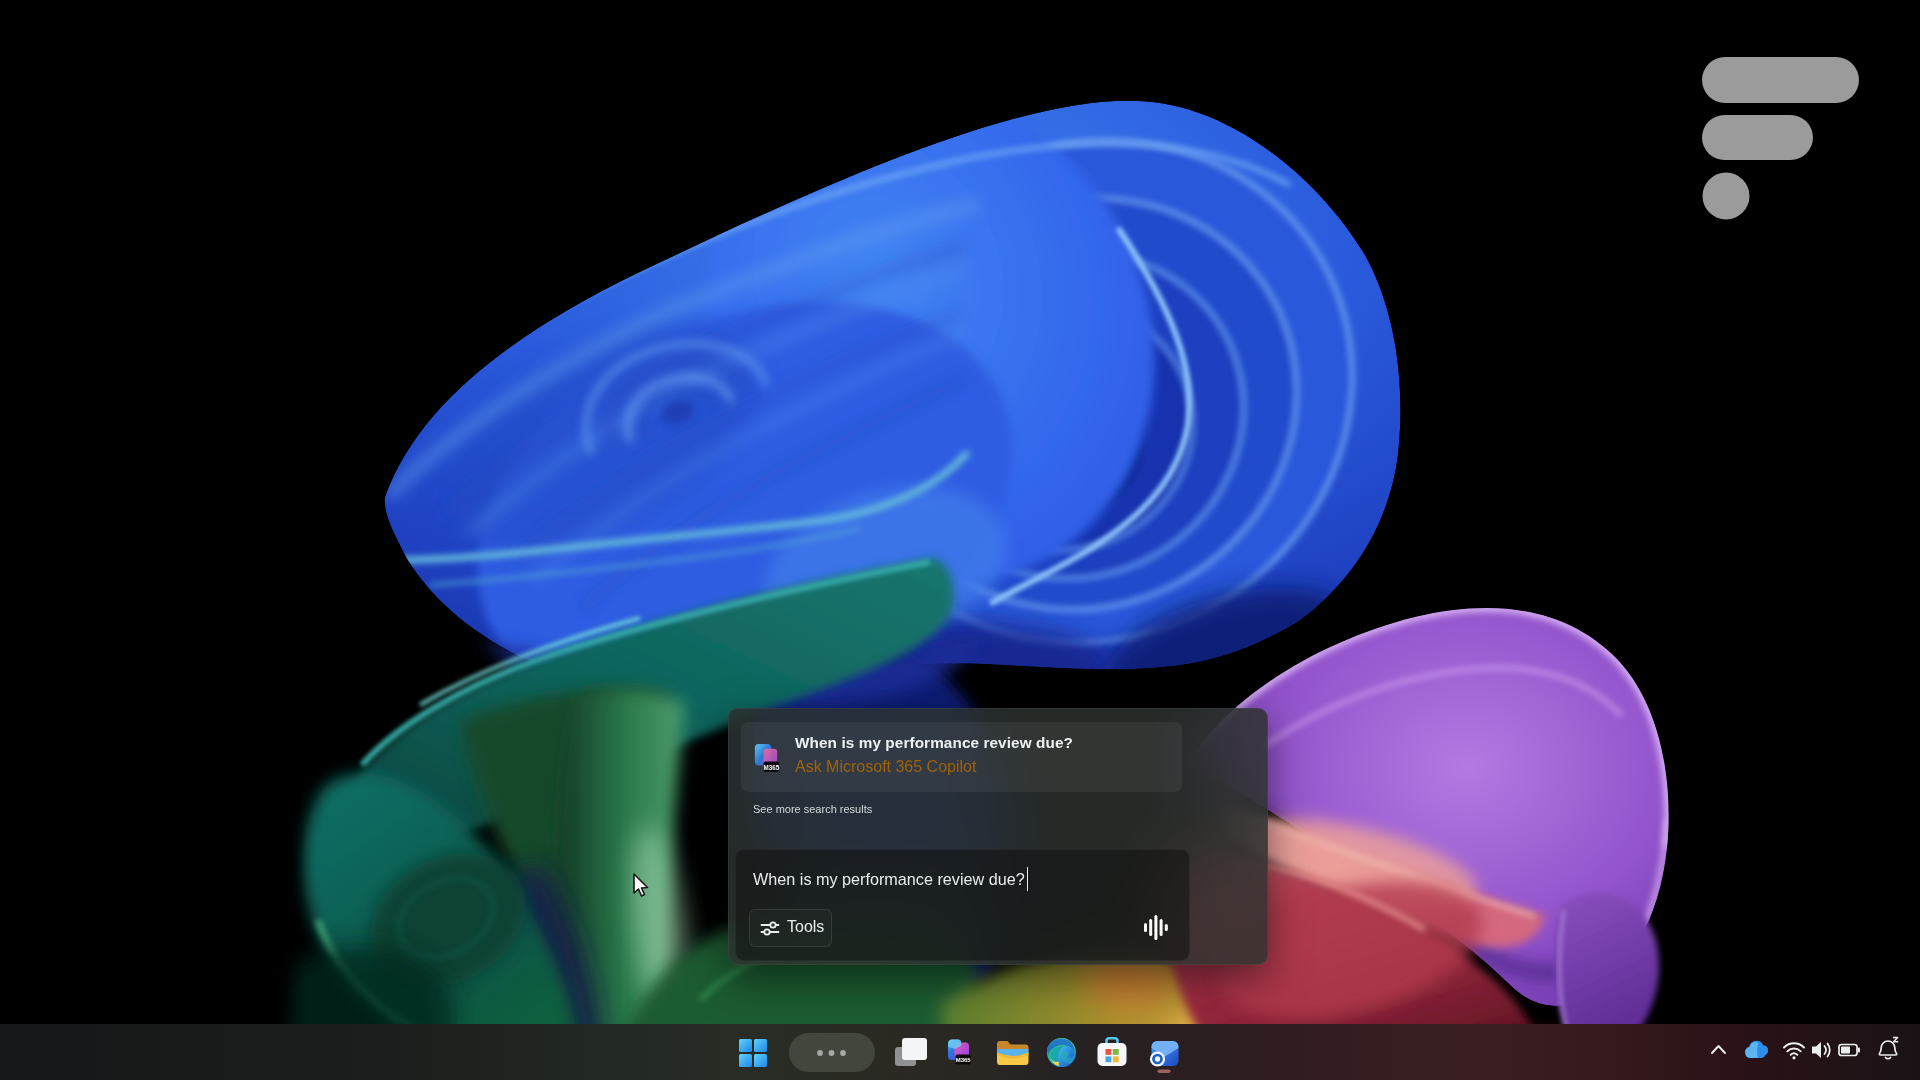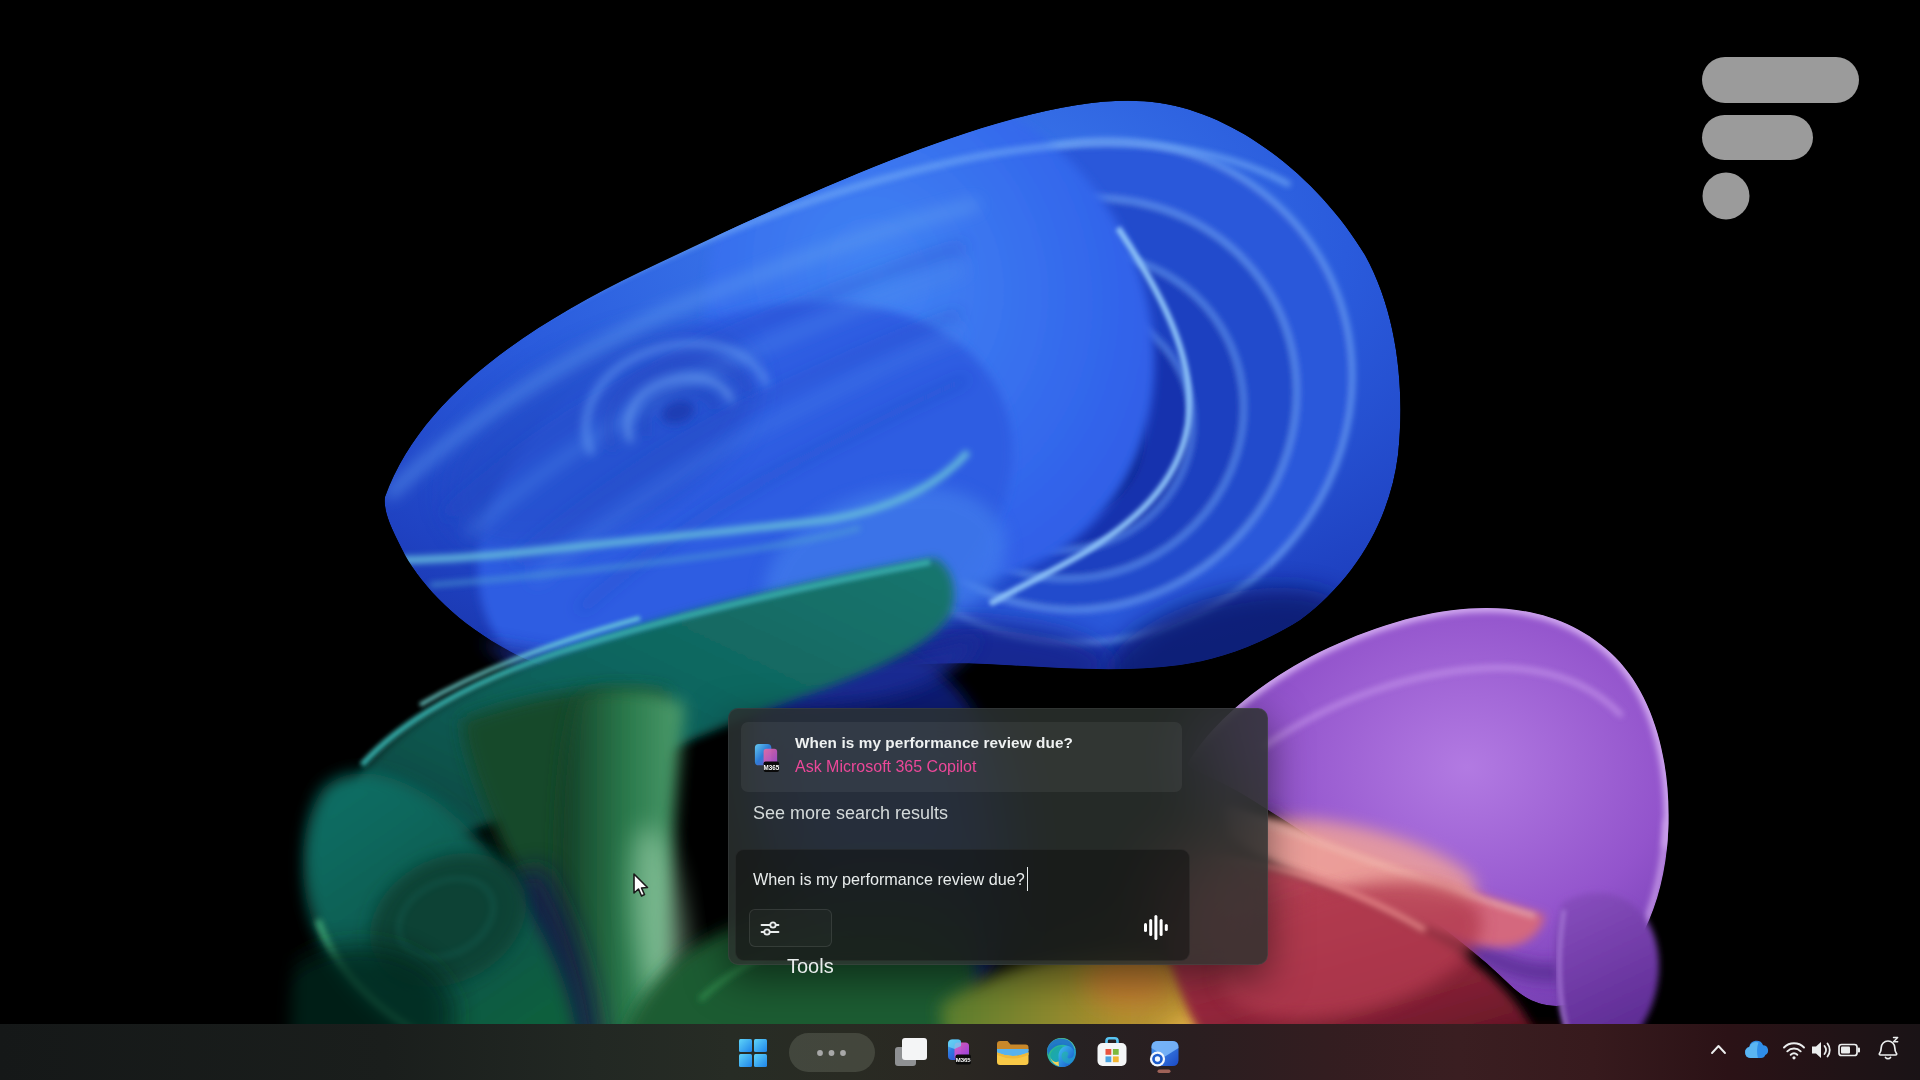--- a/index.html
+++ b/index.html
@@ -8,29 +8,29 @@
   #wall{position:absolute;left:0;top:0;}
   
   #popup{position:absolute;left:728px;top:708px;width:540px;height:257px;
     background:rgba(44,50,47,0.84);backdrop-filter:blur(34px) saturate(1.1);
     border-radius:10px;border:1px solid rgba(255,255,255,0.05);box-sizing:border-box;
     box-shadow:0 14px 40px rgba(0,0,0,0.5);}
   #suggest{position:absolute;left:12px;top:13px;width:441px;height:70px;
     background:rgba(255,255,255,0.06);border-radius:7px;}
   #sugicon{position:absolute;left:11px;top:20px;width:29px;height:32px;}
   #sugtitle{position:absolute;left:54px;top:12px;font-size:15.3px;font-weight:bold;color:#eef1f1;letter-spacing:0.1px;}
-  #sugsub{position:absolute;left:54px;top:36px;font-size:16px;color:#ec4899;}
-  #seemore{position:absolute;left:24px;top:94px;font-size:18px;color:#d4dada;}
+  #sugsub{position:absolute;left:54px;top:36px;font-size:16px;color:#a16207;}
+  #seemore{position:absolute;left:24px;top:94px;font-size:11px;color:#d4dada;}
   #searchbox{position:absolute;left:6px;top:140px;width:455px;height:112px;
     background:rgba(15,16,16,0.52);border-radius:9px;border:1px solid rgba(255,255,255,0.05);box-sizing:border-box;}
   #query{position:absolute;left:17px;top:17px;font-size:16.2px;color:#e8ecec;}
   #caret{display:inline-block;width:1.5px;height:24px;background:#e8ecec;vertical-align:-6px;margin-left:2px;}
   #toolsbtn{position:absolute;left:13px;top:59px;width:83px;height:38px;border:1px solid rgba(255,255,255,0.10);
     border-radius:6px;box-sizing:border-box;background:rgba(255,255,255,0.022);}
-  #toolstxt{position:absolute;left:37px;top:8px;font-size:20px;color:#e9eded;margin-top:37px;}
+  #toolstxt{position:absolute;left:37px;top:8px;font-size:16px;color:#e9eded;}
   
   #taskbar{position:absolute;left:0;top:1024px;width:1920px;height:56px;
     background:linear-gradient(90deg,#151818 0%,#1a1e1c 20%,#222823 31%,#272c25 38%,#292b23 44%,
       #2a2722 50%,#262122 56%,#2a1e20 62%,#331d20 69%,#3a1e21 76%,#371a1d 83%,#2b1216 90%,#201316 96%,#1a1316 100%);}
   
   #brand{position:absolute;left:1698px;top:53px;}
 </style>
 </head>
 <body>
 <svg id="wall" width="1920" height="1080" viewBox="0 0 1920 1080">

